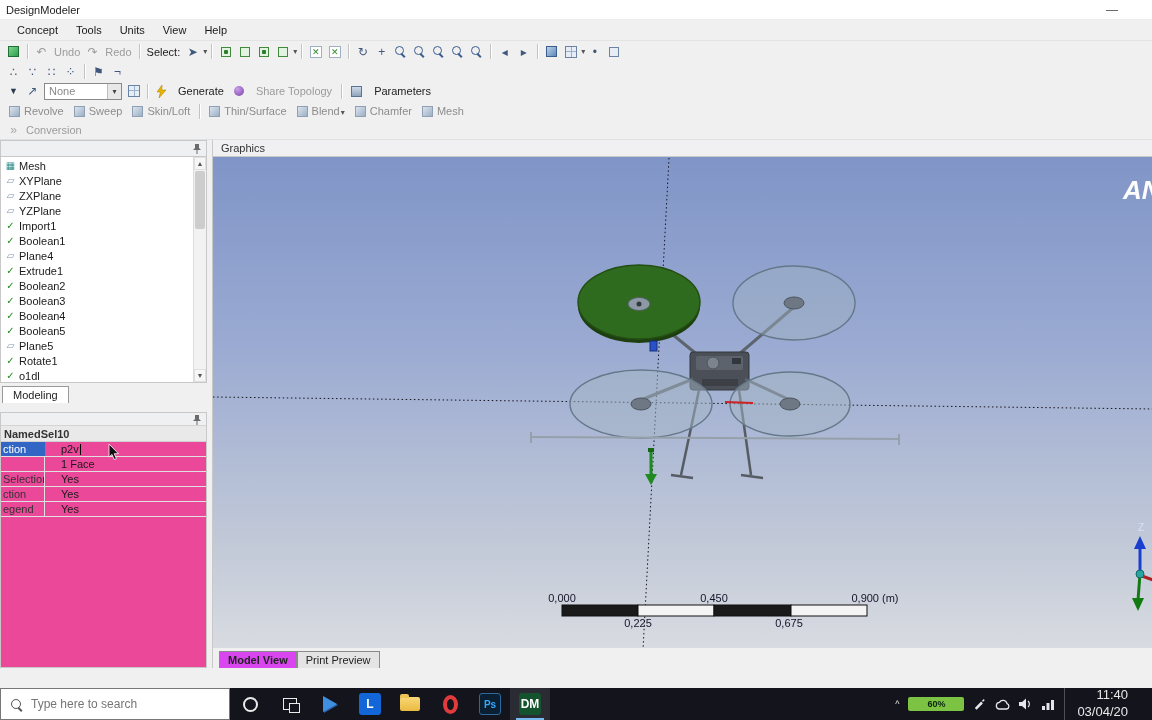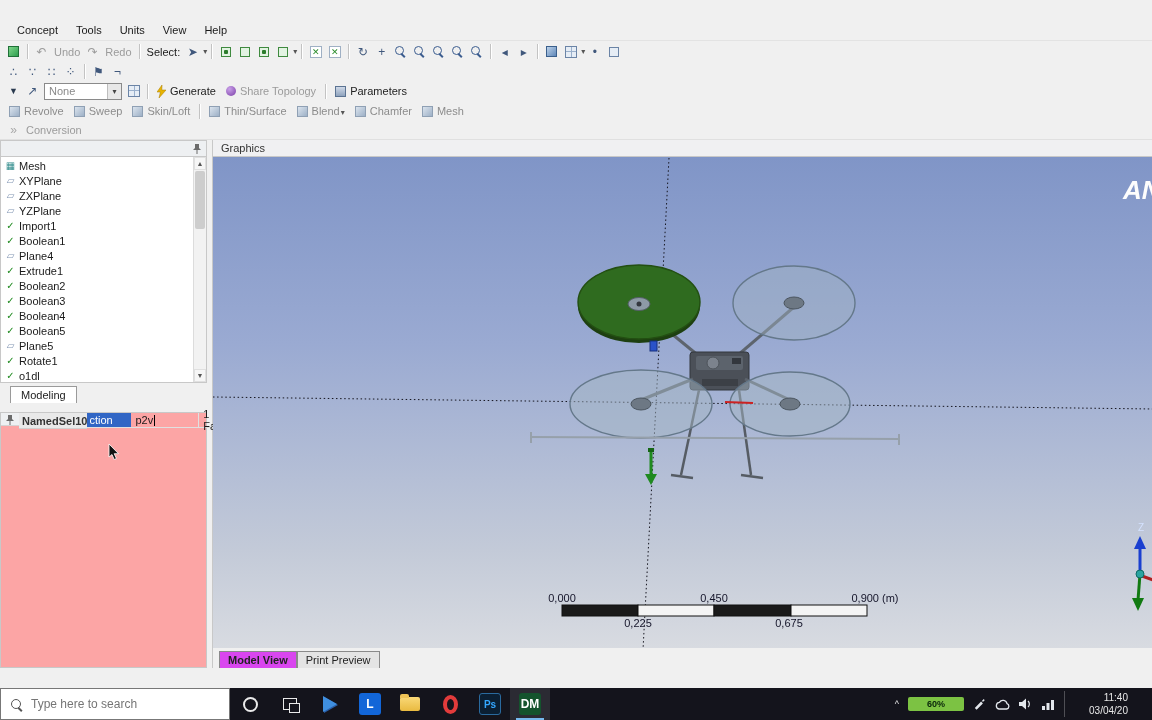--- a/index.html
+++ b/index.html
@@ -26,21 +26,21 @@
 .caret{font-size:8px;color:#555;margin-left:1px}
 .cube{width:11px;height:11px;background:linear-gradient(135deg,#7fd68a,#2e9e4f);border:1px solid #1f7038}
 .gsq{width:10px;height:10px;border:1px solid #3f8a3f;background:#e2f3e2}
 .gsq.dot{background:radial-gradient(circle at 50% 50%,#2c7d2c 2px,#e2f3e2 2.5px)}
 .xmk{width:12px;height:12px;border:1px solid #9fb0c4;color:#2c8d2c;font-size:9px;display:flex;align-items:center;justify-content:center;font-weight:bold;background:#fff}
 .mag{position:relative;width:12px;height:12px;display:inline-block}
 .mag::before{content:"";position:absolute;left:0;top:0;width:7px;height:7px;border:1.6px solid #3c5d8f;border-radius:50%}
 .mag::after{content:"";position:absolute;left:7px;top:7px;width:5px;height:1.6px;background:#3c5d8f;transform:rotate(45deg);transform-origin:0 0}
 .combo{width:78px;height:17px;background:#fff;border:1px solid #8a8a8a;display:inline-flex;align-items:center;justify-content:space-between;padding-left:4px;margin:0 2px}
 .combo .cbtn{width:14px;height:100%;background:#e8e8e8;border-left:1px solid #bdbdbd;display:flex;align-items:center;justify-content:center;font-size:8px;color:#444}
-.boltbtn{display:inline-flex;align-items:center;gap:4px;padding:1px 5px}
+.boltbtn{display:inline-flex;align-items:center;gap:12px;padding:1px 5px}
 .purpledot{width:10px;height:10px;border-radius:50%;background:radial-gradient(circle at 35% 30%,#c9a0e8,#7b3fa8)}
 .paramicon{width:11px;height:11px;background:linear-gradient(#cfd9e8,#8fa3bd);border:1px solid #5b7392}
 .fico{width:11px;height:11px;display:inline-block;border:1px solid #8fa0b4;background:linear-gradient(135deg,#dbe4ee,#9db0c6);margin-right:4px}
 .feat{display:inline-flex;align-items:flex-end;padding:1px 5px;color:#8c8c8c}
 .planegrid{width:12px;height:12px;border:1px solid #6b84a6;background:
  linear-gradient(90deg,transparent 5px,#9ab0cc 5px,#9ab0cc 6px,transparent 6px),
  linear-gradient(0deg,transparent 5px,#9ab0cc 5px,#9ab0cc 6px,transparent 6px),#e6edf5}
 
 
 .main{position:absolute;top:140px;left:0;width:1152px;height:528px;display:flex}
@@ -49,29 +49,29 @@
 .tree-body{height:226px;background:#fff;border:1px solid #c8c8c8;border-top:none;position:relative;overflow:hidden}
 .titem{height:15px;display:flex;align-items:center;gap:3px;padding-left:4px;white-space:nowrap;color:#1a1a1a}
 .ti{width:11px;text-align:center;font-size:10px;flex:0 0 11px}
 .ti.plane{color:#8296b4}
 .ti.check{color:#1f8a1f;font-weight:bold}
 .ti.mesh{color:#2e8b8b}
 .vsb{position:absolute;top:0;right:0;width:13px;bottom:0;background:#f2f2f2;border-left:1px solid #dcdcdc}
 .vsb .arr{height:13px;display:flex;align-items:center;justify-content:center;font-size:7px;color:#555;border:1px solid #e0e0e0;background:#f6f6f6}
 .vsb .arr.dn{position:absolute;bottom:0;left:0;right:0}
 .vsb .thumb{position:absolute;top:14px;left:1px;right:1px;height:58px;background:#cdcdcd;border-radius:2px}
-.mode-tabs{height:20px;display:flex;align-items:flex-end;padding-left:10px;background:#f0f0f0}
+.mode-tabs{height:20px;display:flex;align-items:flex-end;padding-left:2px;background:#f0f0f0}
 .mtab{border:1px solid #9a9a9a;border-bottom:none;background:#fff;padding:2px 10px}
 .dspacer{height:9px;background:#f0f0f0}
-.details{flex:1;display:flex;flex-direction:row;border:1px solid #c8c8c8;background:#fca5a5;position:relative}
+.details{flex:1;display:flex;flex-direction:column;border:1px solid #c8c8c8;background:#ec4899;position:relative}
 .dcap{height:13px;background:#eef0f2;border-bottom:1px solid #d4d4d4;display:flex;justify-content:flex-end;align-items:center;padding:0 4px}
 .dgroup{height:16px;background:#e9e9e9;border-bottom:1px solid #d0d0d0;display:flex;align-items:center;padding-left:3px;font-weight:bold;color:#333}
 .drow{height:15px;display:flex;border-bottom:1px solid #e0e0e0}
 .dlabel{width:44px;border-right:1px solid #e0e0e0;padding-left:2px;display:flex;align-items:center;overflow:hidden;white-space:nowrap;color:#333}
-.dval{flex:1;padding-left:4px;display:flex;align-items:center;color:#1a1a1a}
+.dval{flex:1;padding-left:16px;display:flex;align-items:center;color:#1a1a1a}
 .drow.sel .dlabel{background:#3166c5;color:#fff;border-right-color:#3166c5}
 .tcaret{display:inline-block;width:0;height:11px;border-left:1px solid #000;margin-left:1px}
 .split{width:5px;background:#f0f0f0}
 .cursor{position:absolute;left:108px;top:444px;z-index:60;pointer-events:none}
 
 
 .gfx{flex:1;display:flex;flex-direction:column;border-left:1px solid #c8c8c8;min-width:0}
 .gcap{height:17px;background:#f0f0f2;border-bottom:1px solid #c8c8c8;display:flex;align-items:center;padding-left:8px;color:#333}
 .viewport{position:relative;height:491px;overflow:hidden;
  background:linear-gradient(180deg,#8095c7 0%,#9aaad2 38%,#c3cad8 80%,#d8dbe1 100%)}
@@ -105,29 +105,33 @@
 .sq{width:22px;height:22px;border-radius:3px;display:flex;align-items:center;justify-content:center;font-weight:bold}
 .sq.lv{background:#1266d8;color:#fff;font-size:12px}
 .sq.ps{background:#0b1f33;color:#34a7ff;font-size:10px;border:1px solid #2a6a9e}
 .sq.dm{background:#14532d;color:#fff;font-size:12px}
 .folder{width:20px;height:14px;background:linear-gradient(#f9d877,#e9ba40);border-radius:2px;position:relative}
 .folder::before{content:"";position:absolute;top:-3px;left:0;width:9px;height:4px;background:#eec356;border-radius:2px 2px 0 0}
 .opera{width:15px;height:19px;border:4px solid #e23b3b;border-radius:50%}
 .tray{margin-left:auto;display:flex;align-items:center;gap:9px;padding-right:4px}
 .chev{color:#e8e8e8;font-size:9px}
 .batt{background:#7cc243;color:#08240a;font-size:9px;font-weight:bold;padding:2px 19px;border-radius:2px}
-.clock{display:flex;flex-direction:column;align-items:flex-end;justify-content:center;font-size:10px;line-height:1.3;padding:0 6px 0 24px;border-left:1px solid rgba(255,255,255,.25)}
+.clock{display:flex;flex-direction:column;align-items:flex-end;justify-content:center;font-size:13px;line-height:1.3;padding:0 6px 0 12px;border-left:1px solid rgba(255,255,255,.25)}
 .showdesk{width:5px;border-left:1px solid rgba(255,255,255,.35)}
 svg text{font-family:"Liberation Sans","DejaVu Sans",sans-serif}
 </style>
 </head>
 <body>
 
 <div class="screen">
 
+  <div class="titlebar">
+    <span>DesignModeler</span>
+    <span class="win-min">—</span>
+  </div>
 
   <div class="menubar">
     <span class="menu-item">Concept</span>
     <span class="menu-item">Tools</span>
     <span class="menu-item">Units</span>
     <span class="menu-item">View</span>
     <span class="menu-item">Help</span>
   </div>
 
   <div class="tb tb1">

